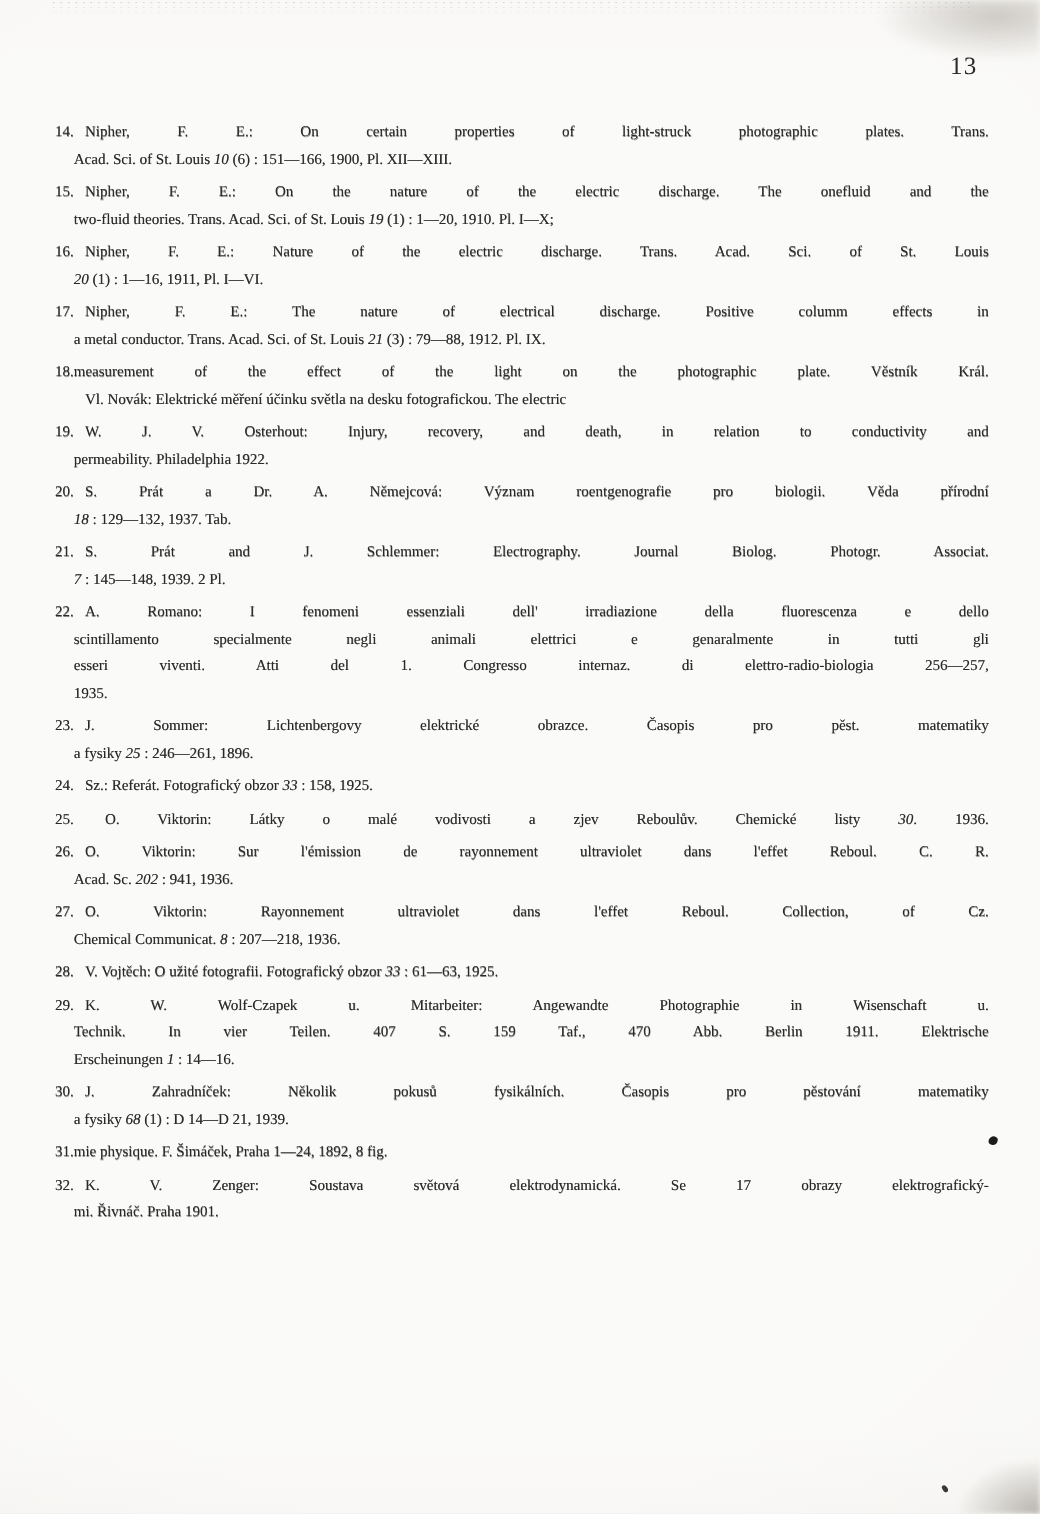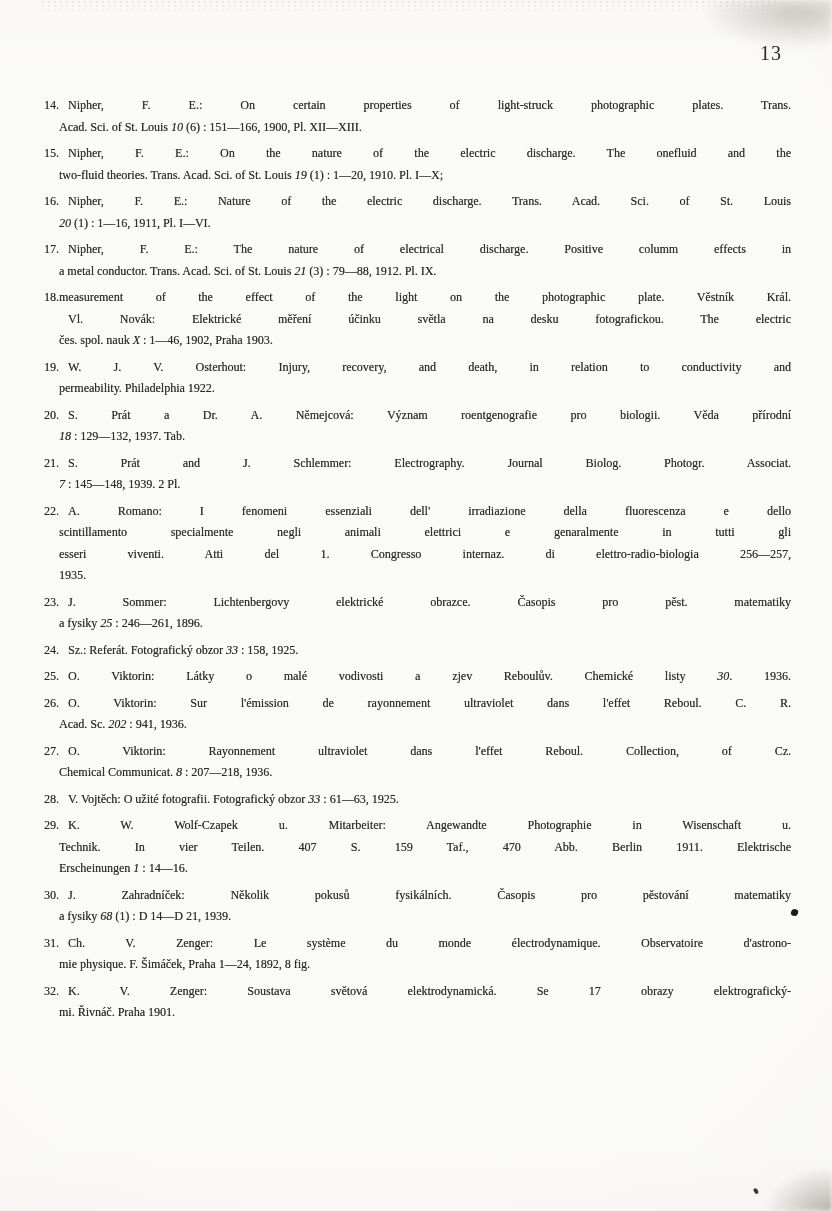--- a/index.html
+++ b/index.html
@@ -56,21 +56,21 @@
   .ref-list {
     position: absolute; top: 95px; left: 44px; width: 747px;
     font-size: 12px; line-height: 21.5px; color: #292927;
     text-shadow: 0.25px 0.25px 0 rgba(41,41,39,0.55);
   }
   .entry { position: relative; padding-left: 15px; margin-bottom: 5px; }
   .num { position: absolute; left: 0; top: 0; }
   .line { text-align: justify; text-align-last: justify; white-space: normal; }
   .line.first { padding-left: 9px; }
   .line:last-child { text-align-last: left; }
-  .entry.jlast .line:last-child { text-align-last: justify; }
+  .entry.jlast .line:last-child { text-align-last: justify; margin-left: 16px; }
   .it { font-style: italic; }
 </style>
 </head>
 <body>
 
 <div class="page">
   <div class="noise-top"></div>
   <div class="smudge-tr"></div>
   <div class="smudge-br"></div>
   <div class="ink-dot"></div>
@@ -96,21 +96,20 @@
       </div>
       <div class="entry">
         <span class="num">17.</span>
         <div class="line first"><span>Nipher, F. E.: The nature of electrical discharge. Positive columm effects in</span></div>
         <div class="line"><span>a metal conductor. Trans. Acad. Sci. of St. Louis </span><span class="it">21</span><span> (3) : 79—88, 1912. Pl. IX.</span></div>
       </div>
       <div class="entry">
         <span class="num">18.</span>
         <div class="line"><span>measurement of the effect of the light on the photographic plate. Věstník Král.</span></div>
         <div class="line first"><span>Vl. Novák: Elektrické měření účinku světla na desku fotografickou. The electric</span></div>
-        <div class="line"><span>čes. spol. nauk </span><span class="it">X</span><span> : 1—46, 1902, Praha 1903.</span></div>
       </div>
       <div class="entry">
         <span class="num">19.</span>
         <div class="line first"><span>W. J. V. Osterhout: Injury, recovery, and death, in relation to conductivity and</span></div>
         <div class="line"><span>permeability. Philadelphia 1922.</span></div>
       </div>
       <div class="entry">
         <span class="num">20.</span>
         <div class="line first"><span>S. Prát a Dr. A. Němejcová: Význam roentgenografie pro biologii. Věda přírodní</span></div>
         <div class="line"><span class="it">18</span><span> : 129—132, 1937. Tab.</span></div>
@@ -160,21 +159,20 @@
         <div class="line"><span>Technik. In vier Teilen. 407 S. 159 Taf., 470 Abb. Berlin 1911. Elektrische</span></div>
         <div class="line"><span>Erscheinungen </span><span class="it">1</span><span> : 14—16.</span></div>
       </div>
       <div class="entry">
         <span class="num">30.</span>
         <div class="line first"><span>J. Zahradníček: Několik pokusů fysikálních. Časopis pro pěstování matematiky</span></div>
         <div class="line"><span>a fysiky </span><span class="it">68</span><span> (1) : D 14—D 21, 1939.</span></div>
       </div>
       <div class="entry">
         <span class="num">31.</span>
-        <div class="line first"><span>Ch. V. Zenger: Le système du monde électrodynamique. Observatoire d'astrono-</span></div>
         <div class="line"><span>mie physique. F. Šimáček, Praha 1—24, 1892, 8 fig.</span></div>
       </div>
       <div class="entry">
         <span class="num">32.</span>
         <div class="line first"><span>K. V. Zenger: Soustava světová elektrodynamická. Se 17 obrazy elektrografický-</span></div>
         <div class="line"><span>mi. Řivnáč. Praha 1901.</span></div>
       </div>
     </div>
 </div>
 

